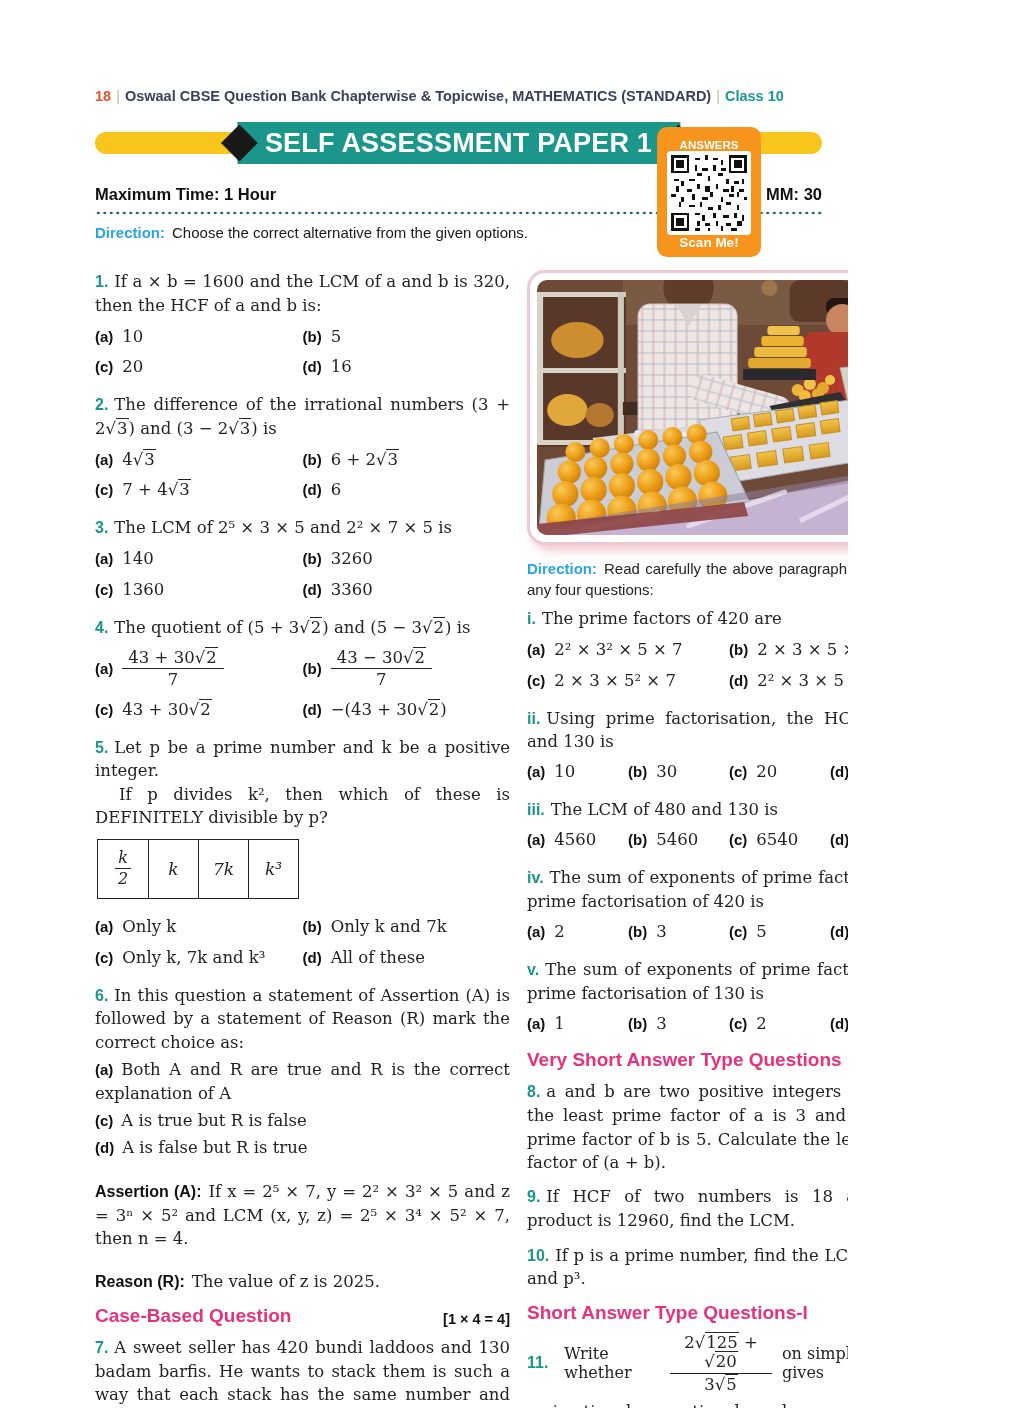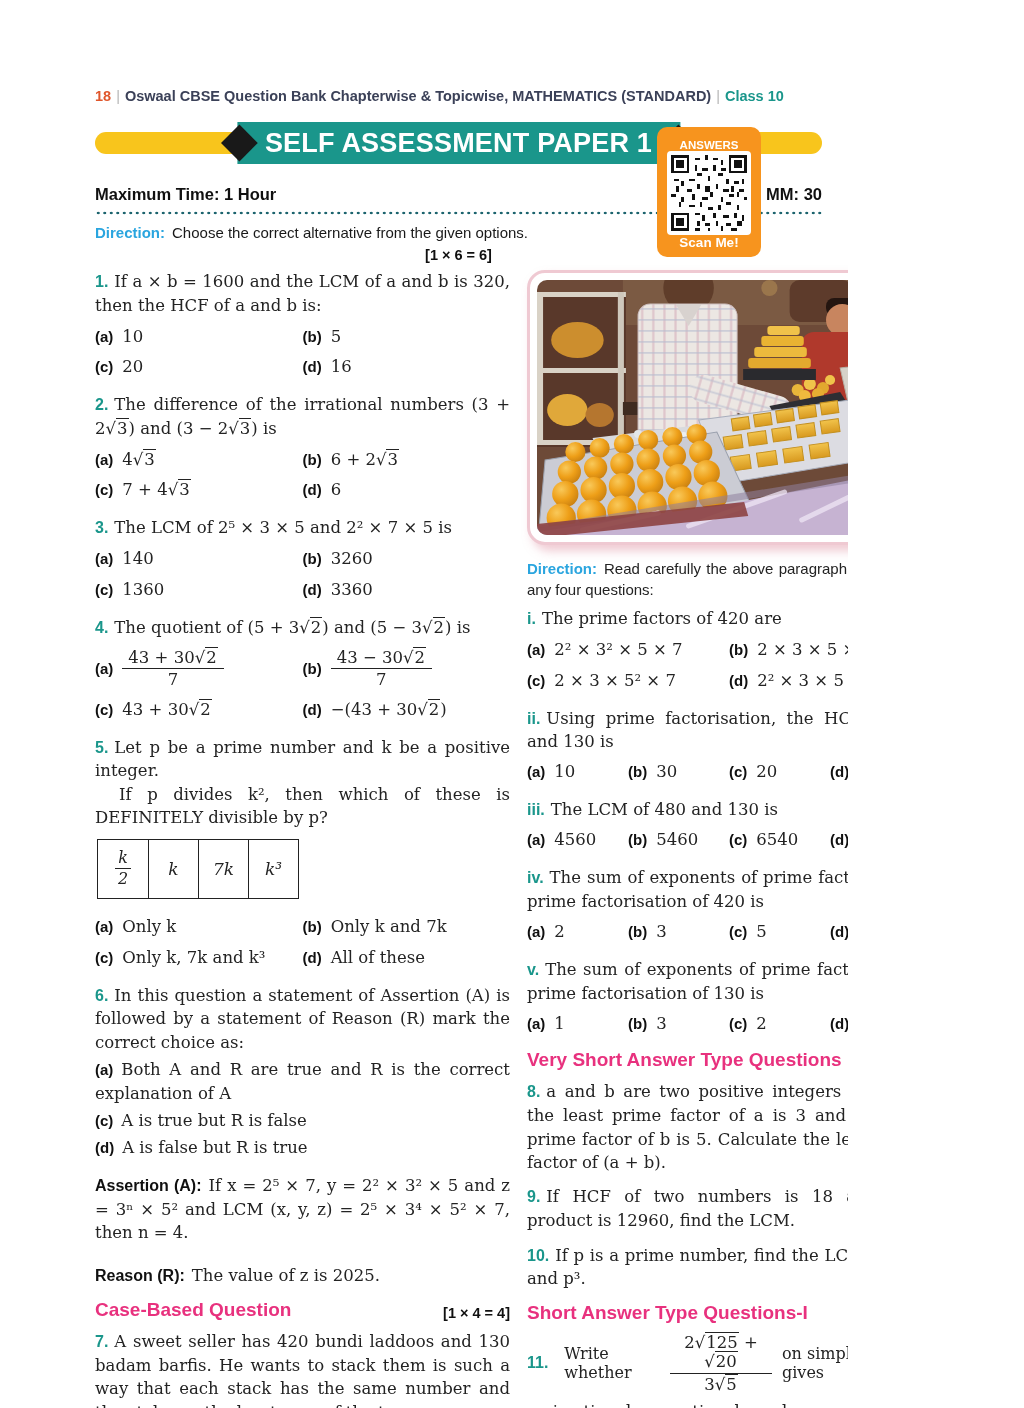--- a/index.html
+++ b/index.html
@@ -186,21 +186,20 @@
   </div>
 
   <div class="time-row">
     <span>Maximum Time: 1 Hour</span>
     <span>MM: 30</span>
   </div>
   <div class="dots"></div>
   <div class="direction-row">
     <span class="dir-label">Direction:</span><span>Choose the correct alternative from the given options.</span>
   </div>
-  <div class="marks-center">[1 × 6 = 6]</div>
 
   <div class="cols">
 
     <div class="colL">
 
       <div class="q">
         <div class="qhead"><span class="qnum">1.</span><span>If a × b = 1600 and the LCM of a and b is 320, then the HCF of a and b is:</span></div>
         <div class="opts2">
           <span class="opt">
               <span class="ol">(a)</span>
@@ -325,21 +324,21 @@
               <span>All of these</span>
             </span>
         </div>
       </div>
 
       <div class="q">
         <div class="qhead"><span class="qnum">6.</span><span>In this question a statement of Assertion (A) is followed by a statement of Reason (R) mark the correct choice as:</span></div>
         <div class="optw"><span class="ol">(a)</span><span>Both A and R are true and R is the correct explanation of A</span></div>
         <div class="optw"><span class="ol">(c)</span><span>A is true but R is false</span></div>
         <div class="optw"><span class="ol">(d)</span><span>A is false but R is true</span></div>
-        <div class="qhead" style="margin-top:14px"><span class="blab">Assertion (A):</span><span>If x = 2⁵ × 7, y = 2² × 3² × 5 and z = 3ⁿ × 5² and LCM (x, y, z) = 2⁵ × 3⁴ × 5² × 7, then n = 4.</span></div>
+        <div class="qhead" style="margin-top:20px"><span class="blab">Assertion (A):</span><span>If x = 2⁵ × 7, y = 2² × 3² × 5 and z = 3ⁿ × 5² and LCM (x, y, z) = 2⁵ × 3⁴ × 5² × 7, then n = 4.</span></div>
         <div class="qhead" style="margin-top:20px"><span class="blab">Reason (R):</span><span>The value of z is 2025.</span></div>
       </div>
 
       <div class="sec-head">
         <span class="sec-title">Case-Based Question</span>
         <span class="sec-marks">[1 × 4 = 4]</span>
       </div>
 
       <div class="q">
         <div class="qhead"><span class="qnum">7.</span><span>A sweet seller has 420 bundi laddoos and 130 badam barfis. He wants to stack them is such a way that each stack has the same number and they take up the least area of the tray.</span></div>

